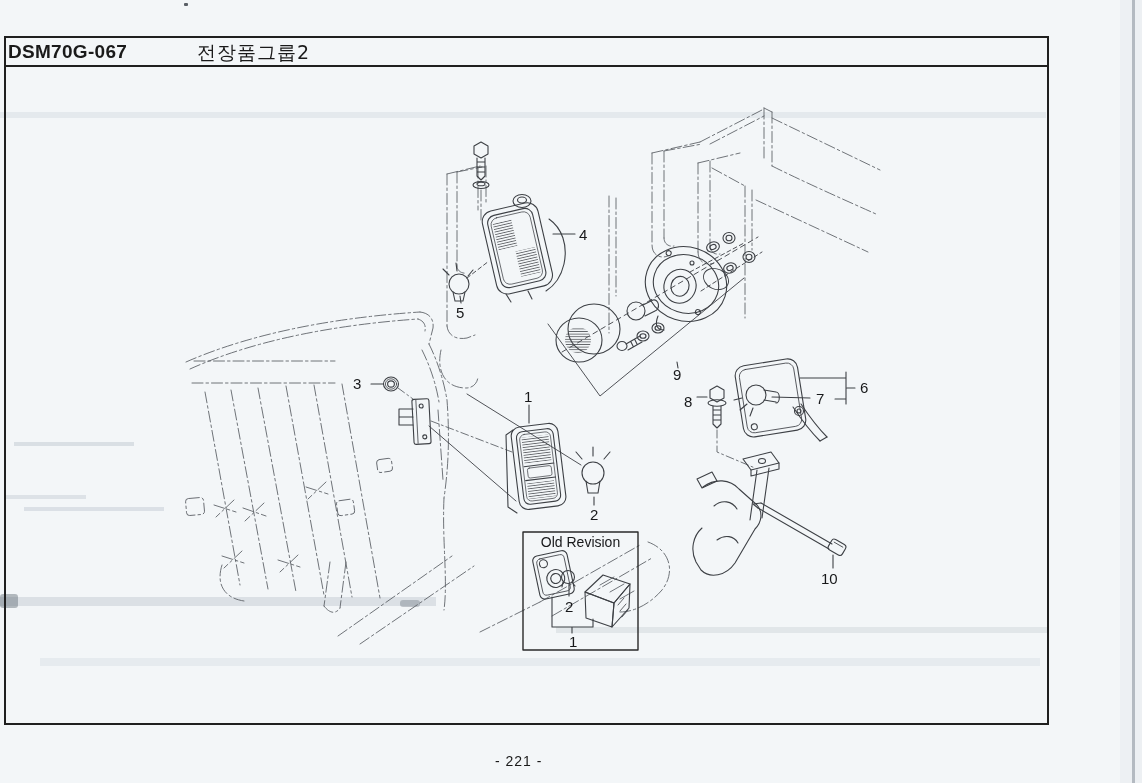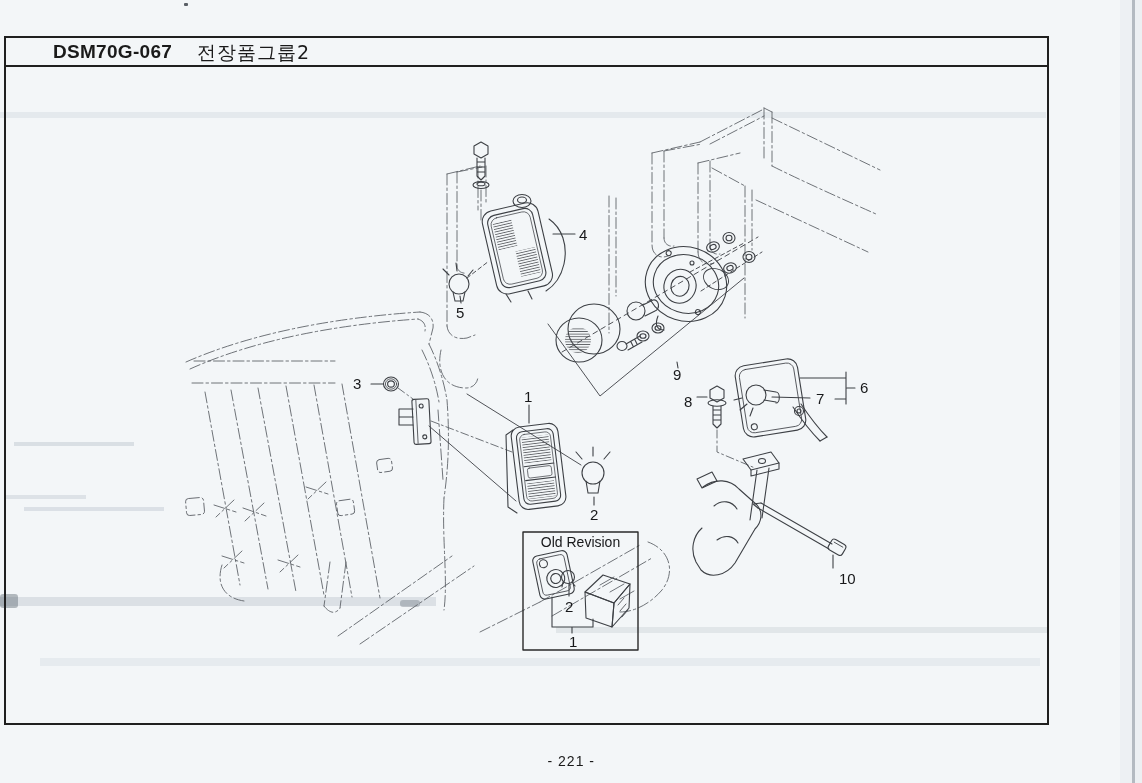--- a/index.html
+++ b/index.html
@@ -14,30 +14,30 @@
     position:absolute;left:4px;top:36px;width:1041px;height:685px;
     border:2px solid #1f1f1f;background:transparent;
   }
   .header-band{
     position:absolute;left:4px;top:36px;width:1041px;height:27px;
     border:2px solid #1f1f1f;border-bottom:2px solid #1f1f1f;
     box-sizing:content-box;
   }
   .part-code{
     position:absolute;left:8px;top:41px;
-    font-size:19px;font-weight:bold;letter-spacing:0.3px;white-space:nowrap;margin-left:45px;
+    font-size:19px;font-weight:bold;letter-spacing:0.3px;white-space:nowrap;
   }
   .sheet-title{
     position:absolute;left:197px;top:40px;
     font-size:19px;font-weight:normal;letter-spacing:1px;white-space:nowrap;
     font-family:"DejaVu Sans","Liberation Sans",sans-serif;
     text-align:center;
   }
   .page-number{
-    position:absolute;left:495px;top:753px;width:100px;text-align:right;
+    position:absolute;left:495px;top:753px;width:100px;text-align:left;
     font-size:14px;letter-spacing:1px;
   }
   
   .drawing{position:absolute;left:0;top:0;width:1142px;height:783px;}
   
   .co{position:absolute;font-size:15px;line-height:15px;color:#17181a;}
   
   .artifact{position:absolute;pointer-events:none;}
   .streak1{left:0;top:112px;width:1046px;height:6px;background:rgba(176,188,199,0.22);}
   .streak2{left:14px;top:442px;width:120px;height:4px;background:rgba(158,170,182,0.30);}
@@ -314,17 +314,17 @@
 
 <div class="co" style="left:524px;top:389px;">1</div>
 <div class="co" style="left:590px;top:507px;">2</div>
 <div class="co" style="left:353px;top:376px;">3</div>
 <div class="co" style="left:579px;top:227px;">4</div>
 <div class="co" style="left:456px;top:305px;">5</div>
 <div class="co" style="left:860px;top:380px;">6</div>
 <div class="co" style="left:816px;top:391px;">7</div>
 <div class="co" style="left:684px;top:394px;">8</div>
 <div class="co" style="left:673px;top:367px;">9</div>
-<div class="co" style="left:821px;top:571px;margin-left:18px;">10</div>
+<div class="co" style="left:821px;top:571px;">10</div>
 
 <div class="co" style="left:524px;top:535px;width:113px;text-align:center;font-size:14px;">Old Revision</div>
 <div class="co" style="left:565px;top:599px;">2</div>
 <div class="co" style="left:569px;top:634px;">1</div>
 
 </body></html>

